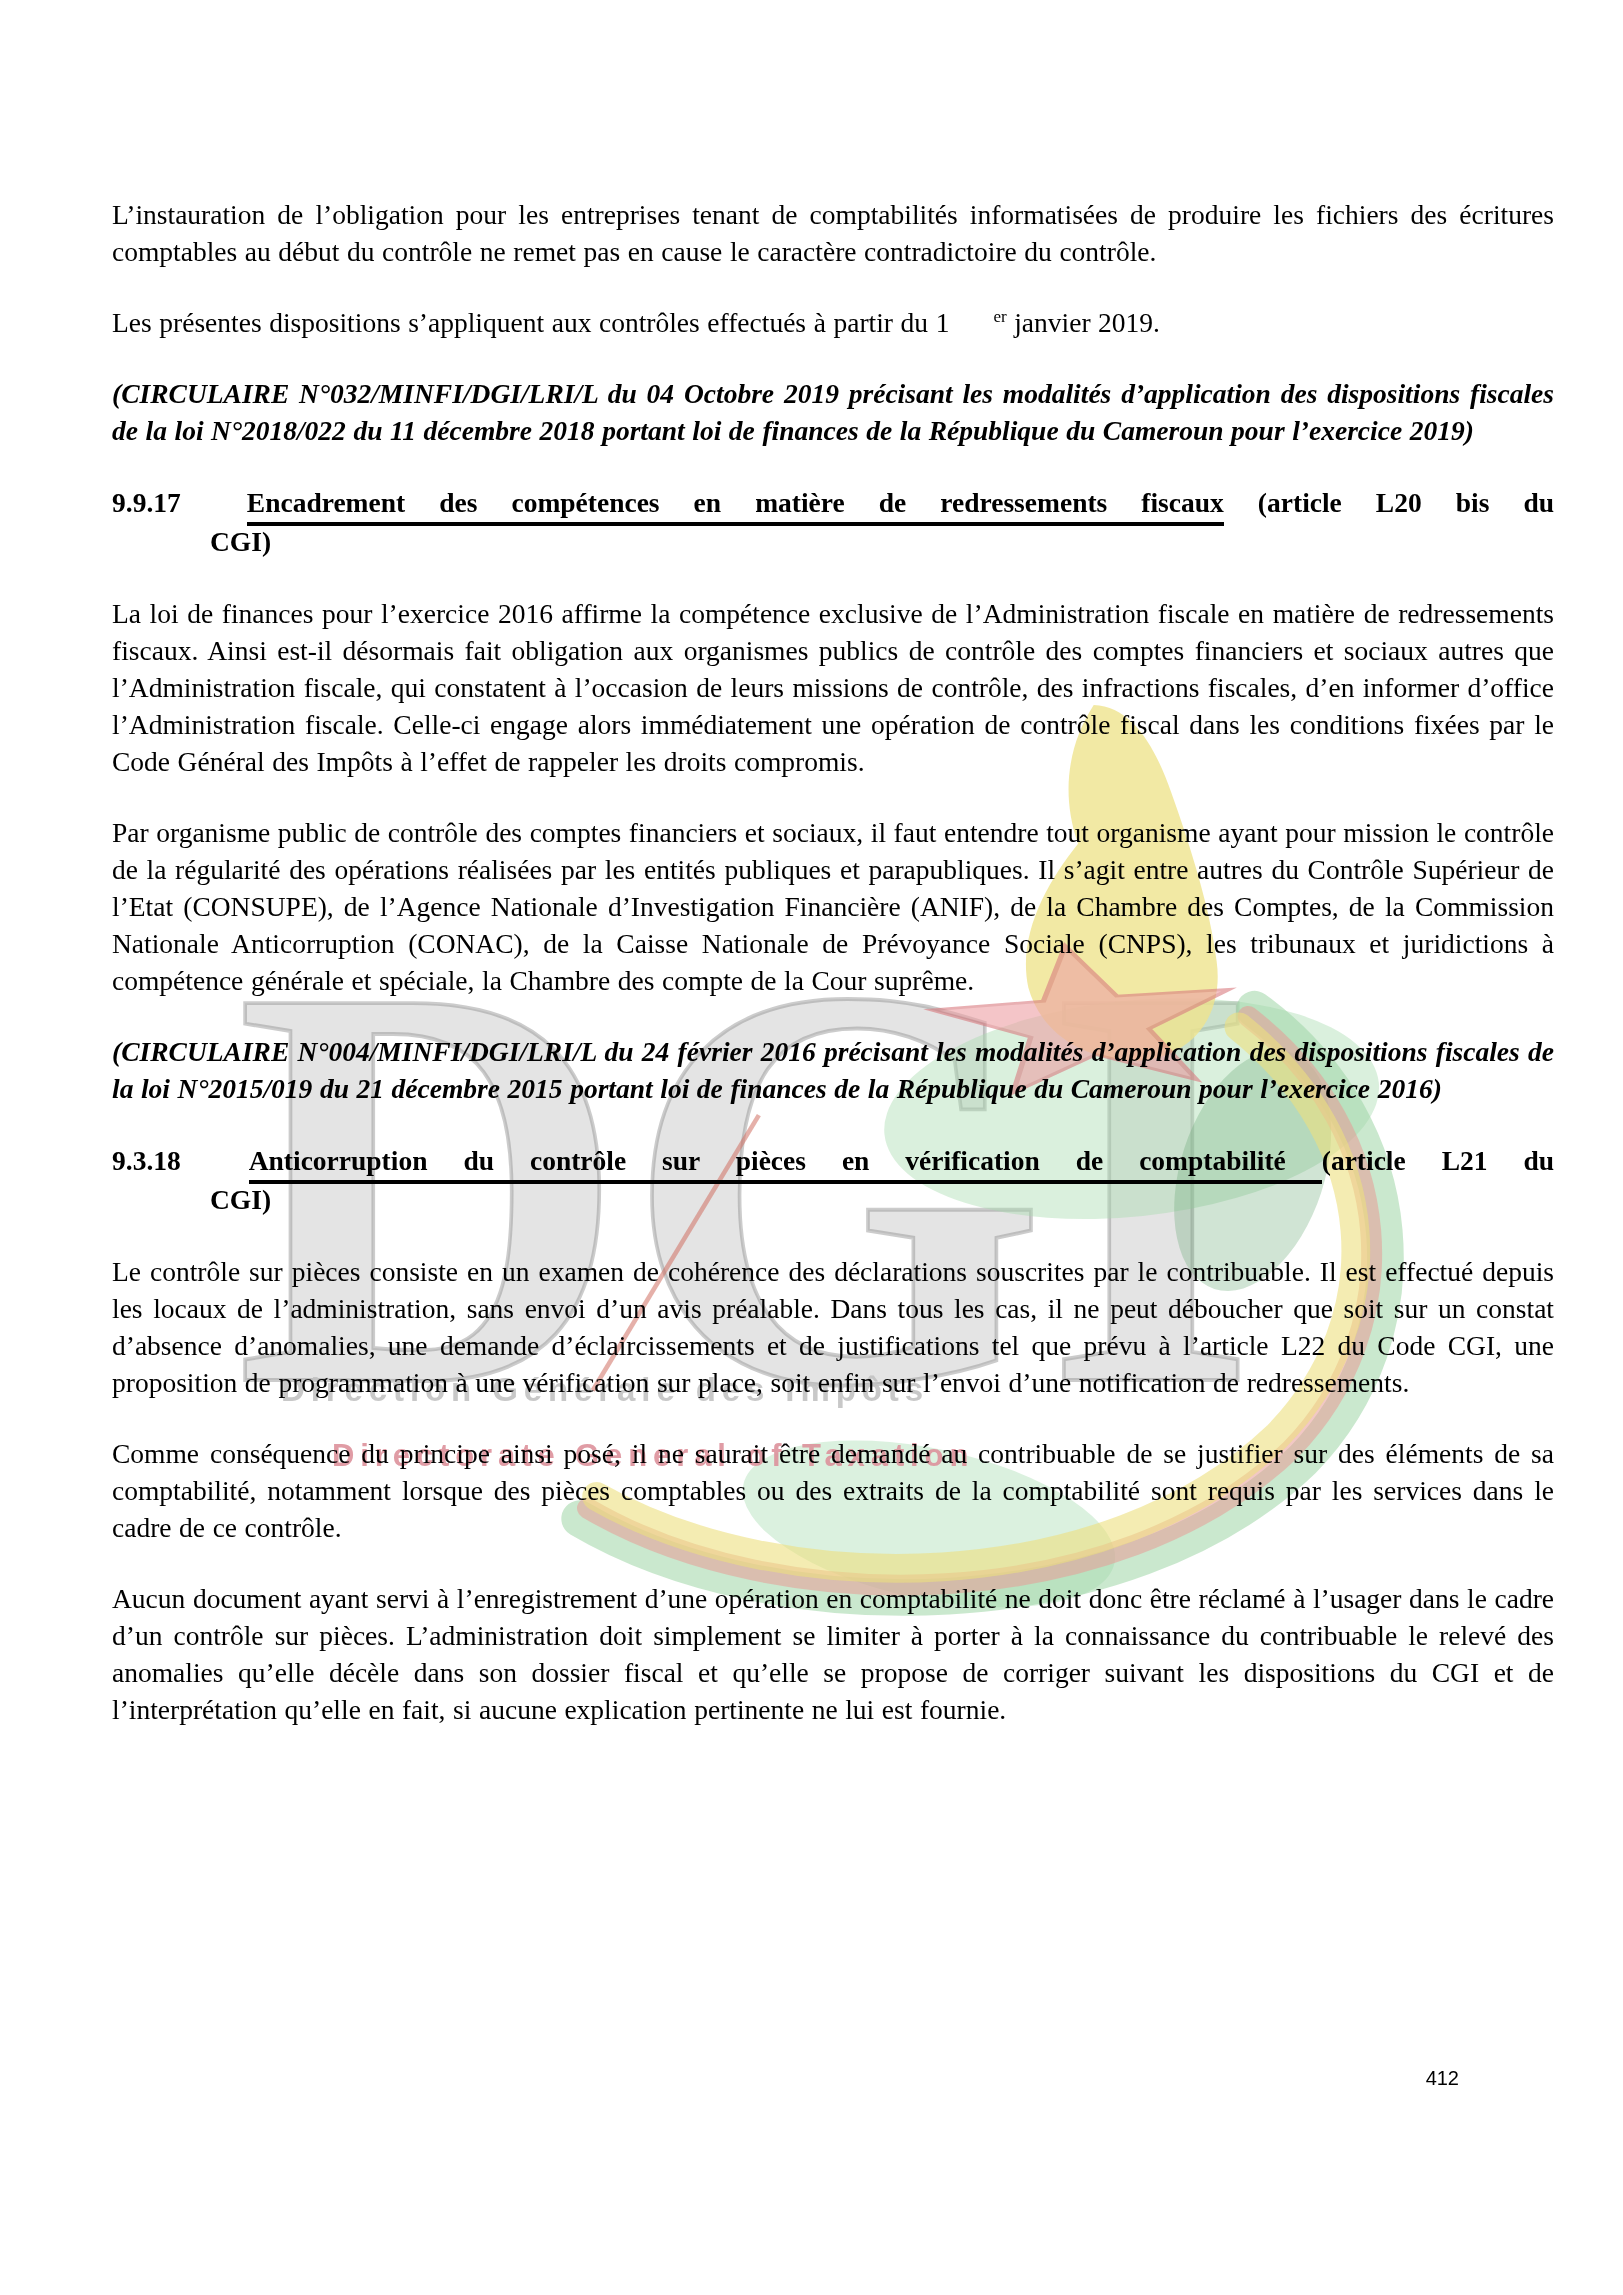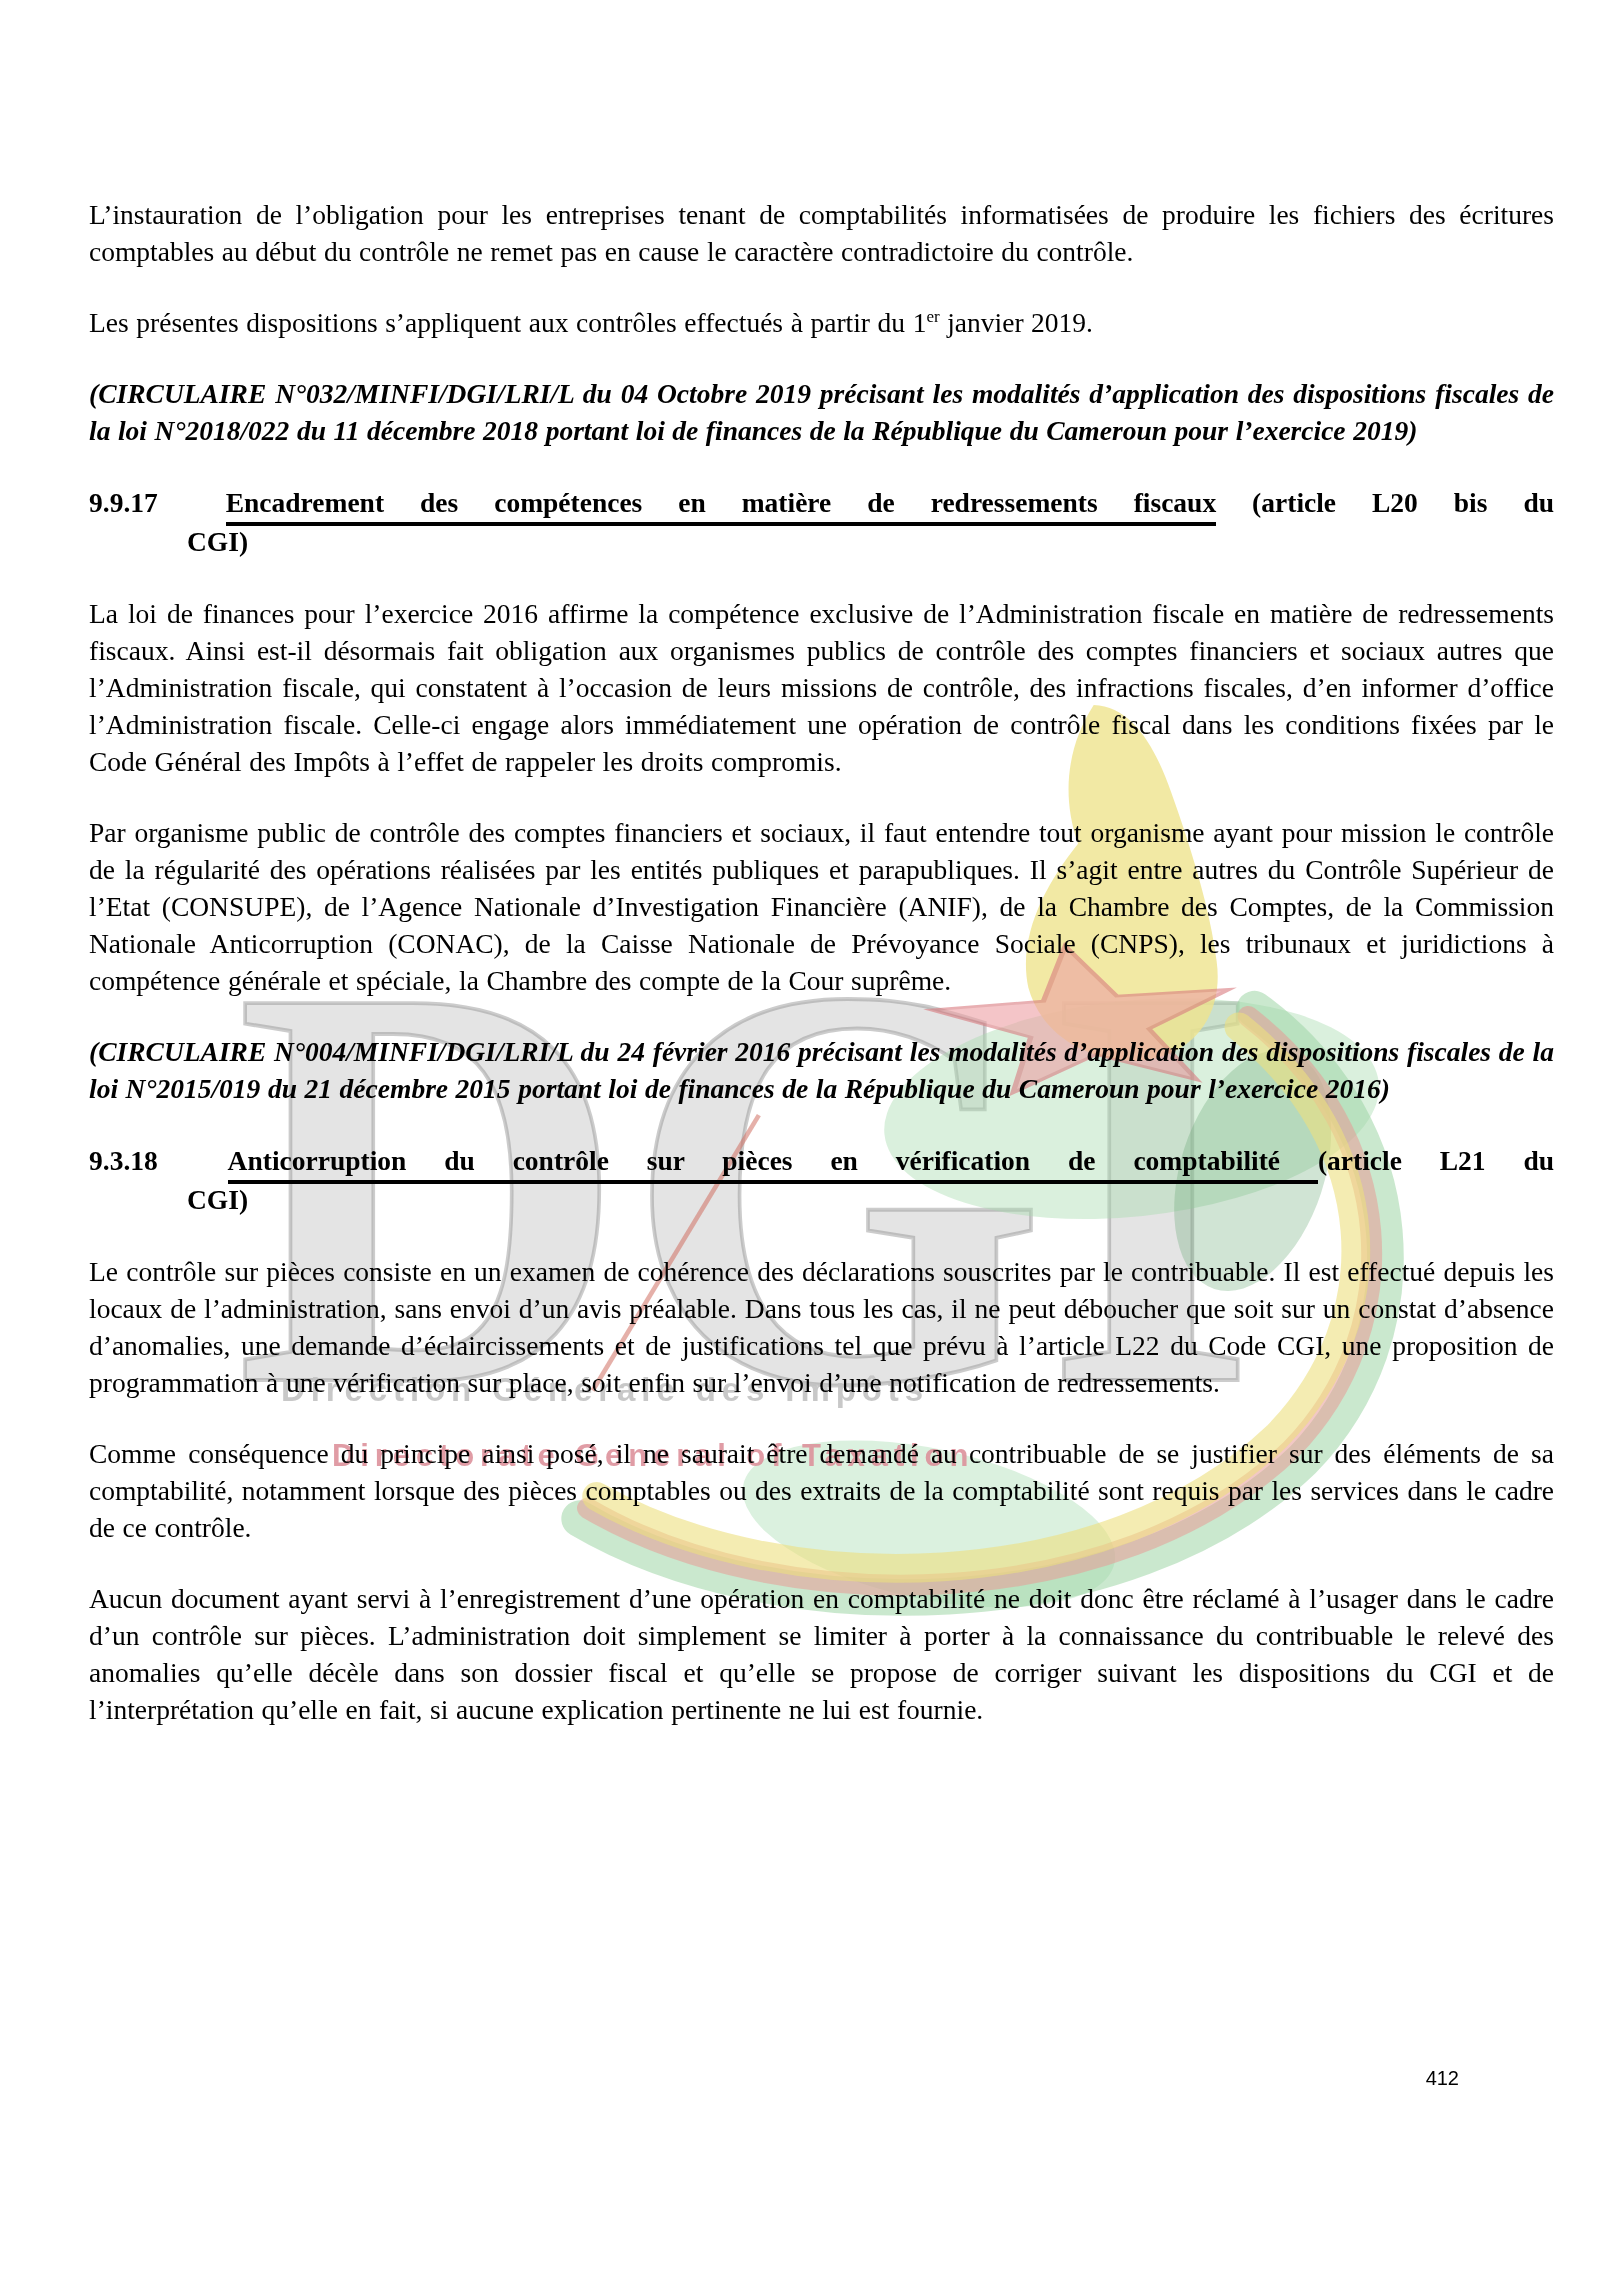--- a/index.html
+++ b/index.html
@@ -31,40 +31,40 @@
     white-space: nowrap;
     opacity: 0.9;
   }
   .wm-fr { left: 281px; top: 1371px; font-size: 33px; letter-spacing: 5.9px;  color: #c3c3c3; text-align: center; }
   .wm-en { left: 298px; top: 1438px; font-size: 31px; letter-spacing: 5.9px;  color: #dd929c; margin-left: 34px; }
 
   
   .content {
     position: relative;
     z-index: 1;
-    padding: 196px 69px 0 89px;
+    padding: 196px 69px 0 112px;
     font-size: 27.5px;
     line-height: 37px;
     text-align: justify;
     word-spacing: 0.7px;
   }
   .content p { margin: 0 0 34px 0; }
   .circ { font-weight: bold; font-style: italic; }
   .heading {
     font-weight: bold;
     font-size: 27.5px;
     line-height: 39px;
     margin: 0 0 34px 0;
     padding-left: 98px;
     text-indent: -98px;
     text-align: justify;
     text-align-last: justify;
   }
   .hul { border-bottom: 4.6px solid #000; padding-bottom: 3.9px; margin-left: 32px; }
-  sup { font-size: 17px; line-height: 0; vertical-align: super; }
+  sup { font-size: 17px; line-height: 0; vertical-align: super; margin-left: 44px; }
   .pagenum {
     position: absolute;
     right: 164px;
     bottom: 205px;
     z-index: 1;
     font-size: 20px;
     font-family: Liberation Sans, sans-serif;
     color: #000;
   }
 </style>

